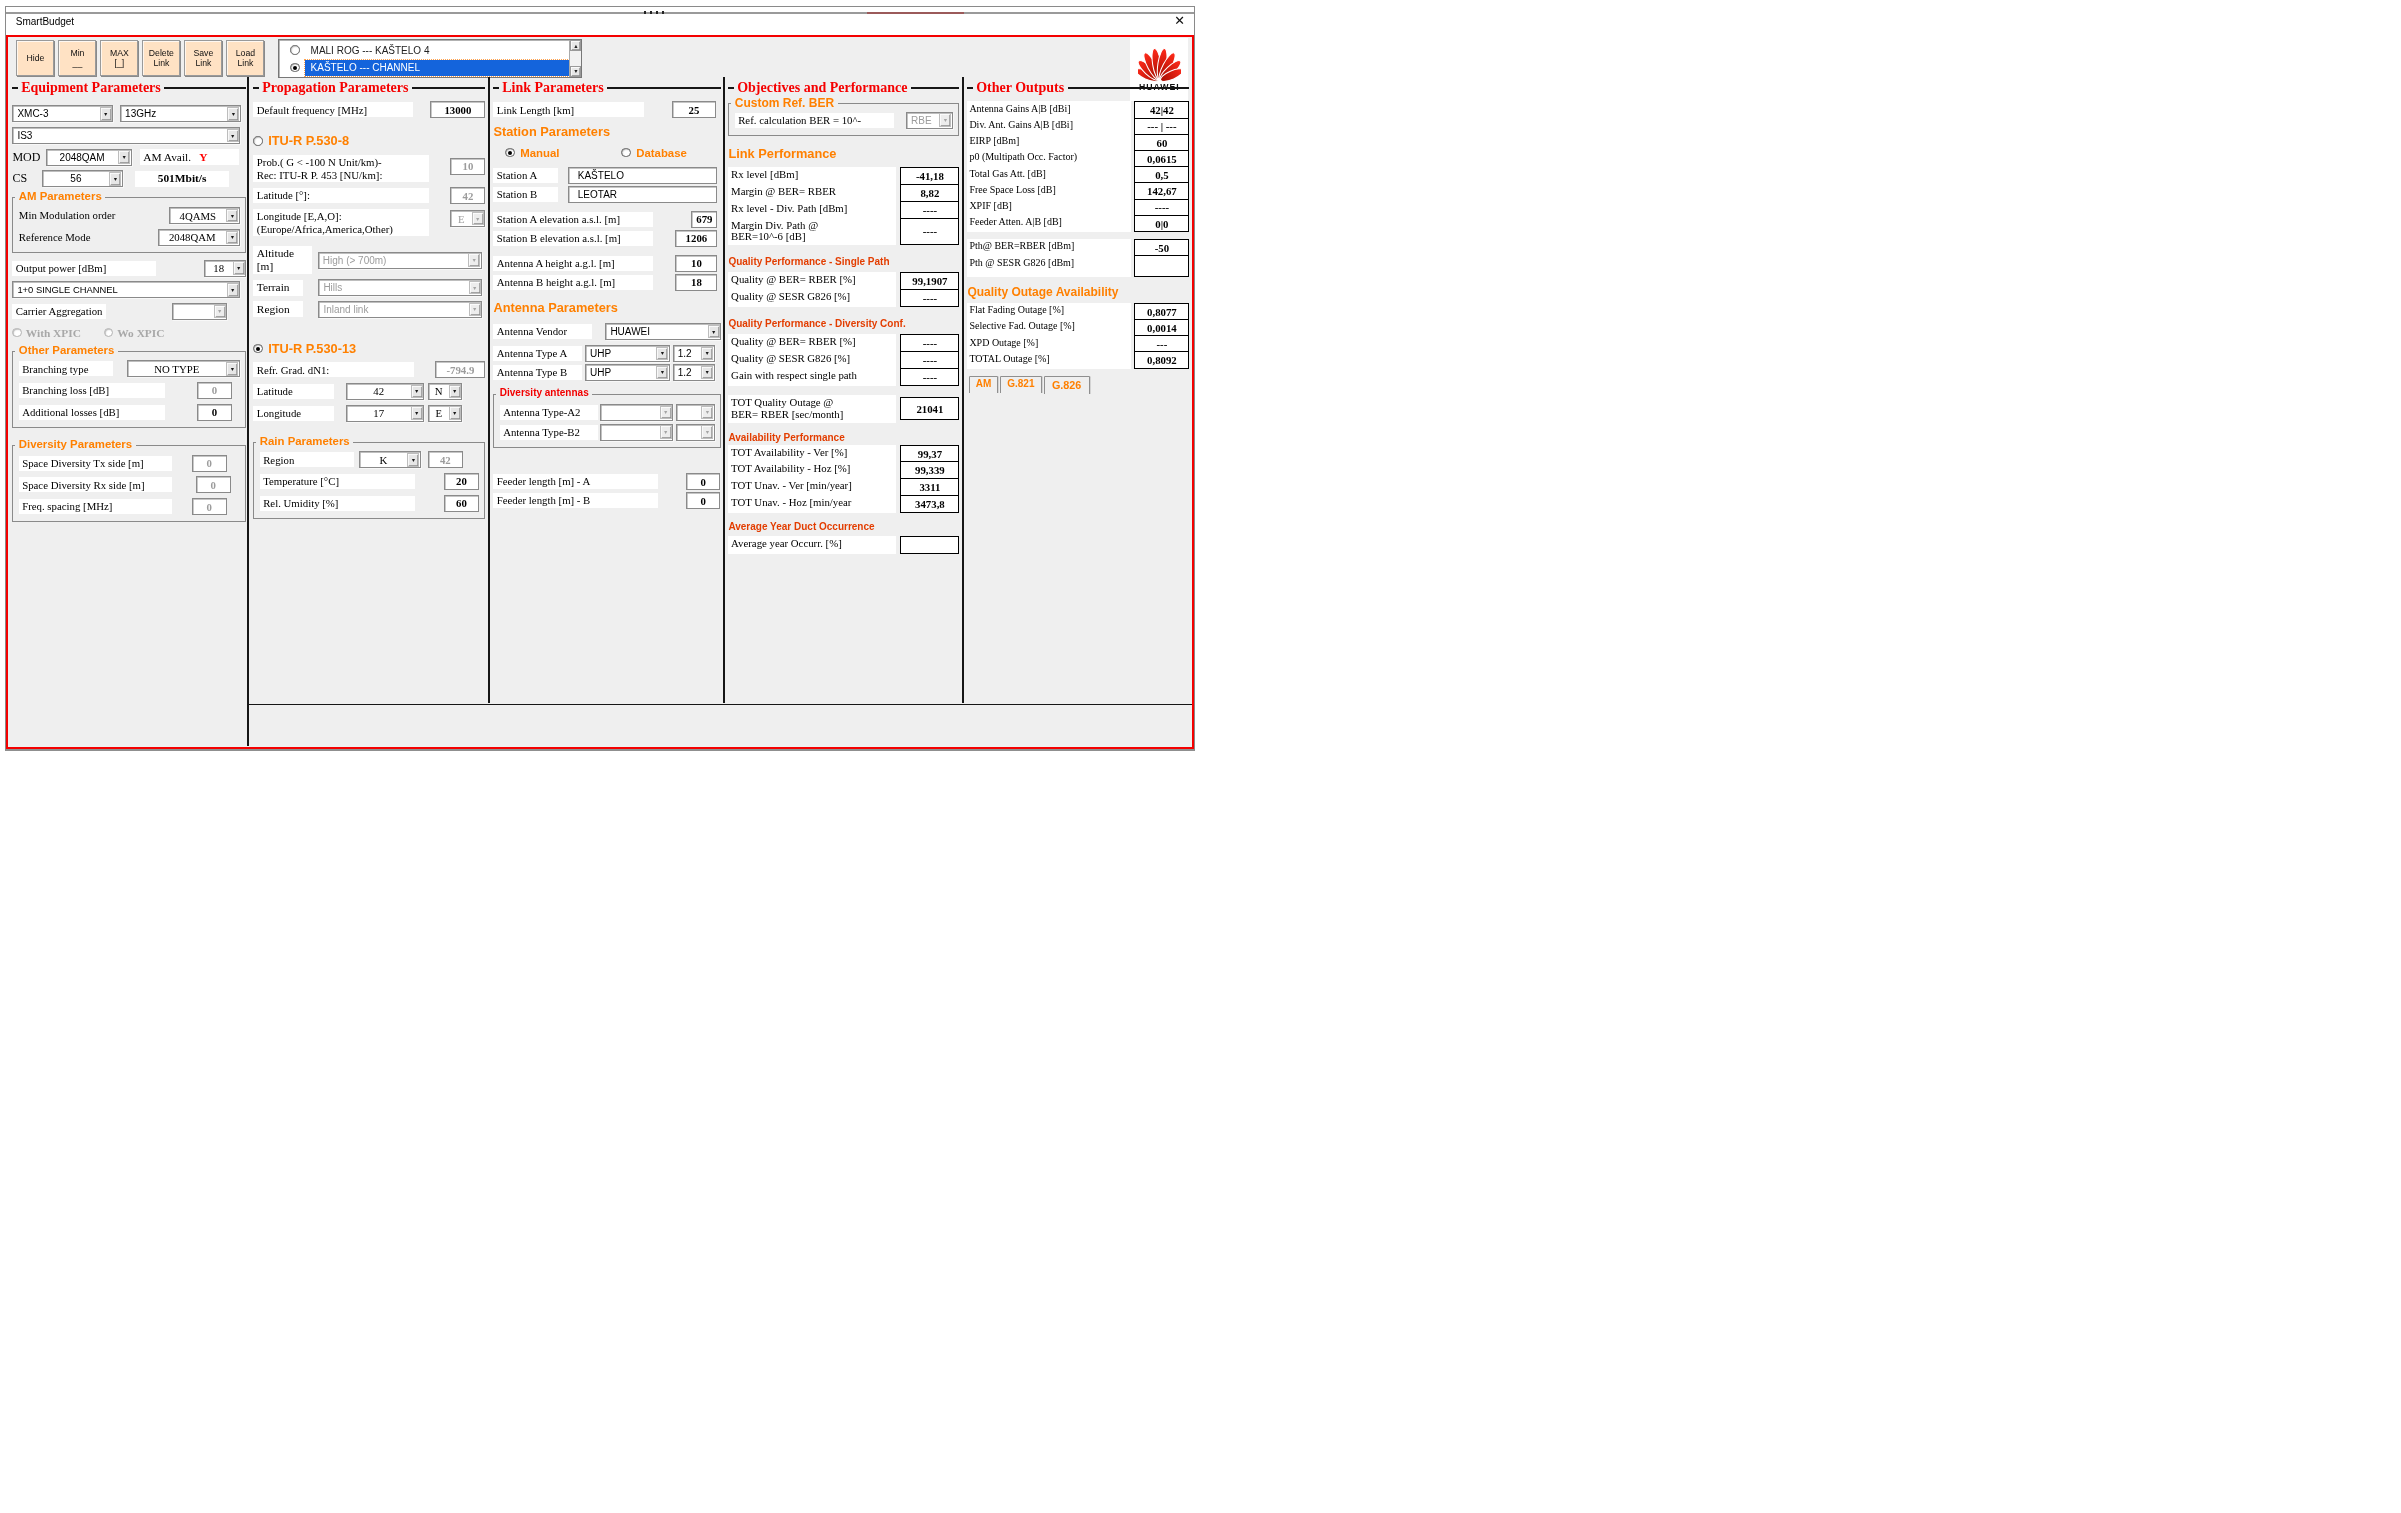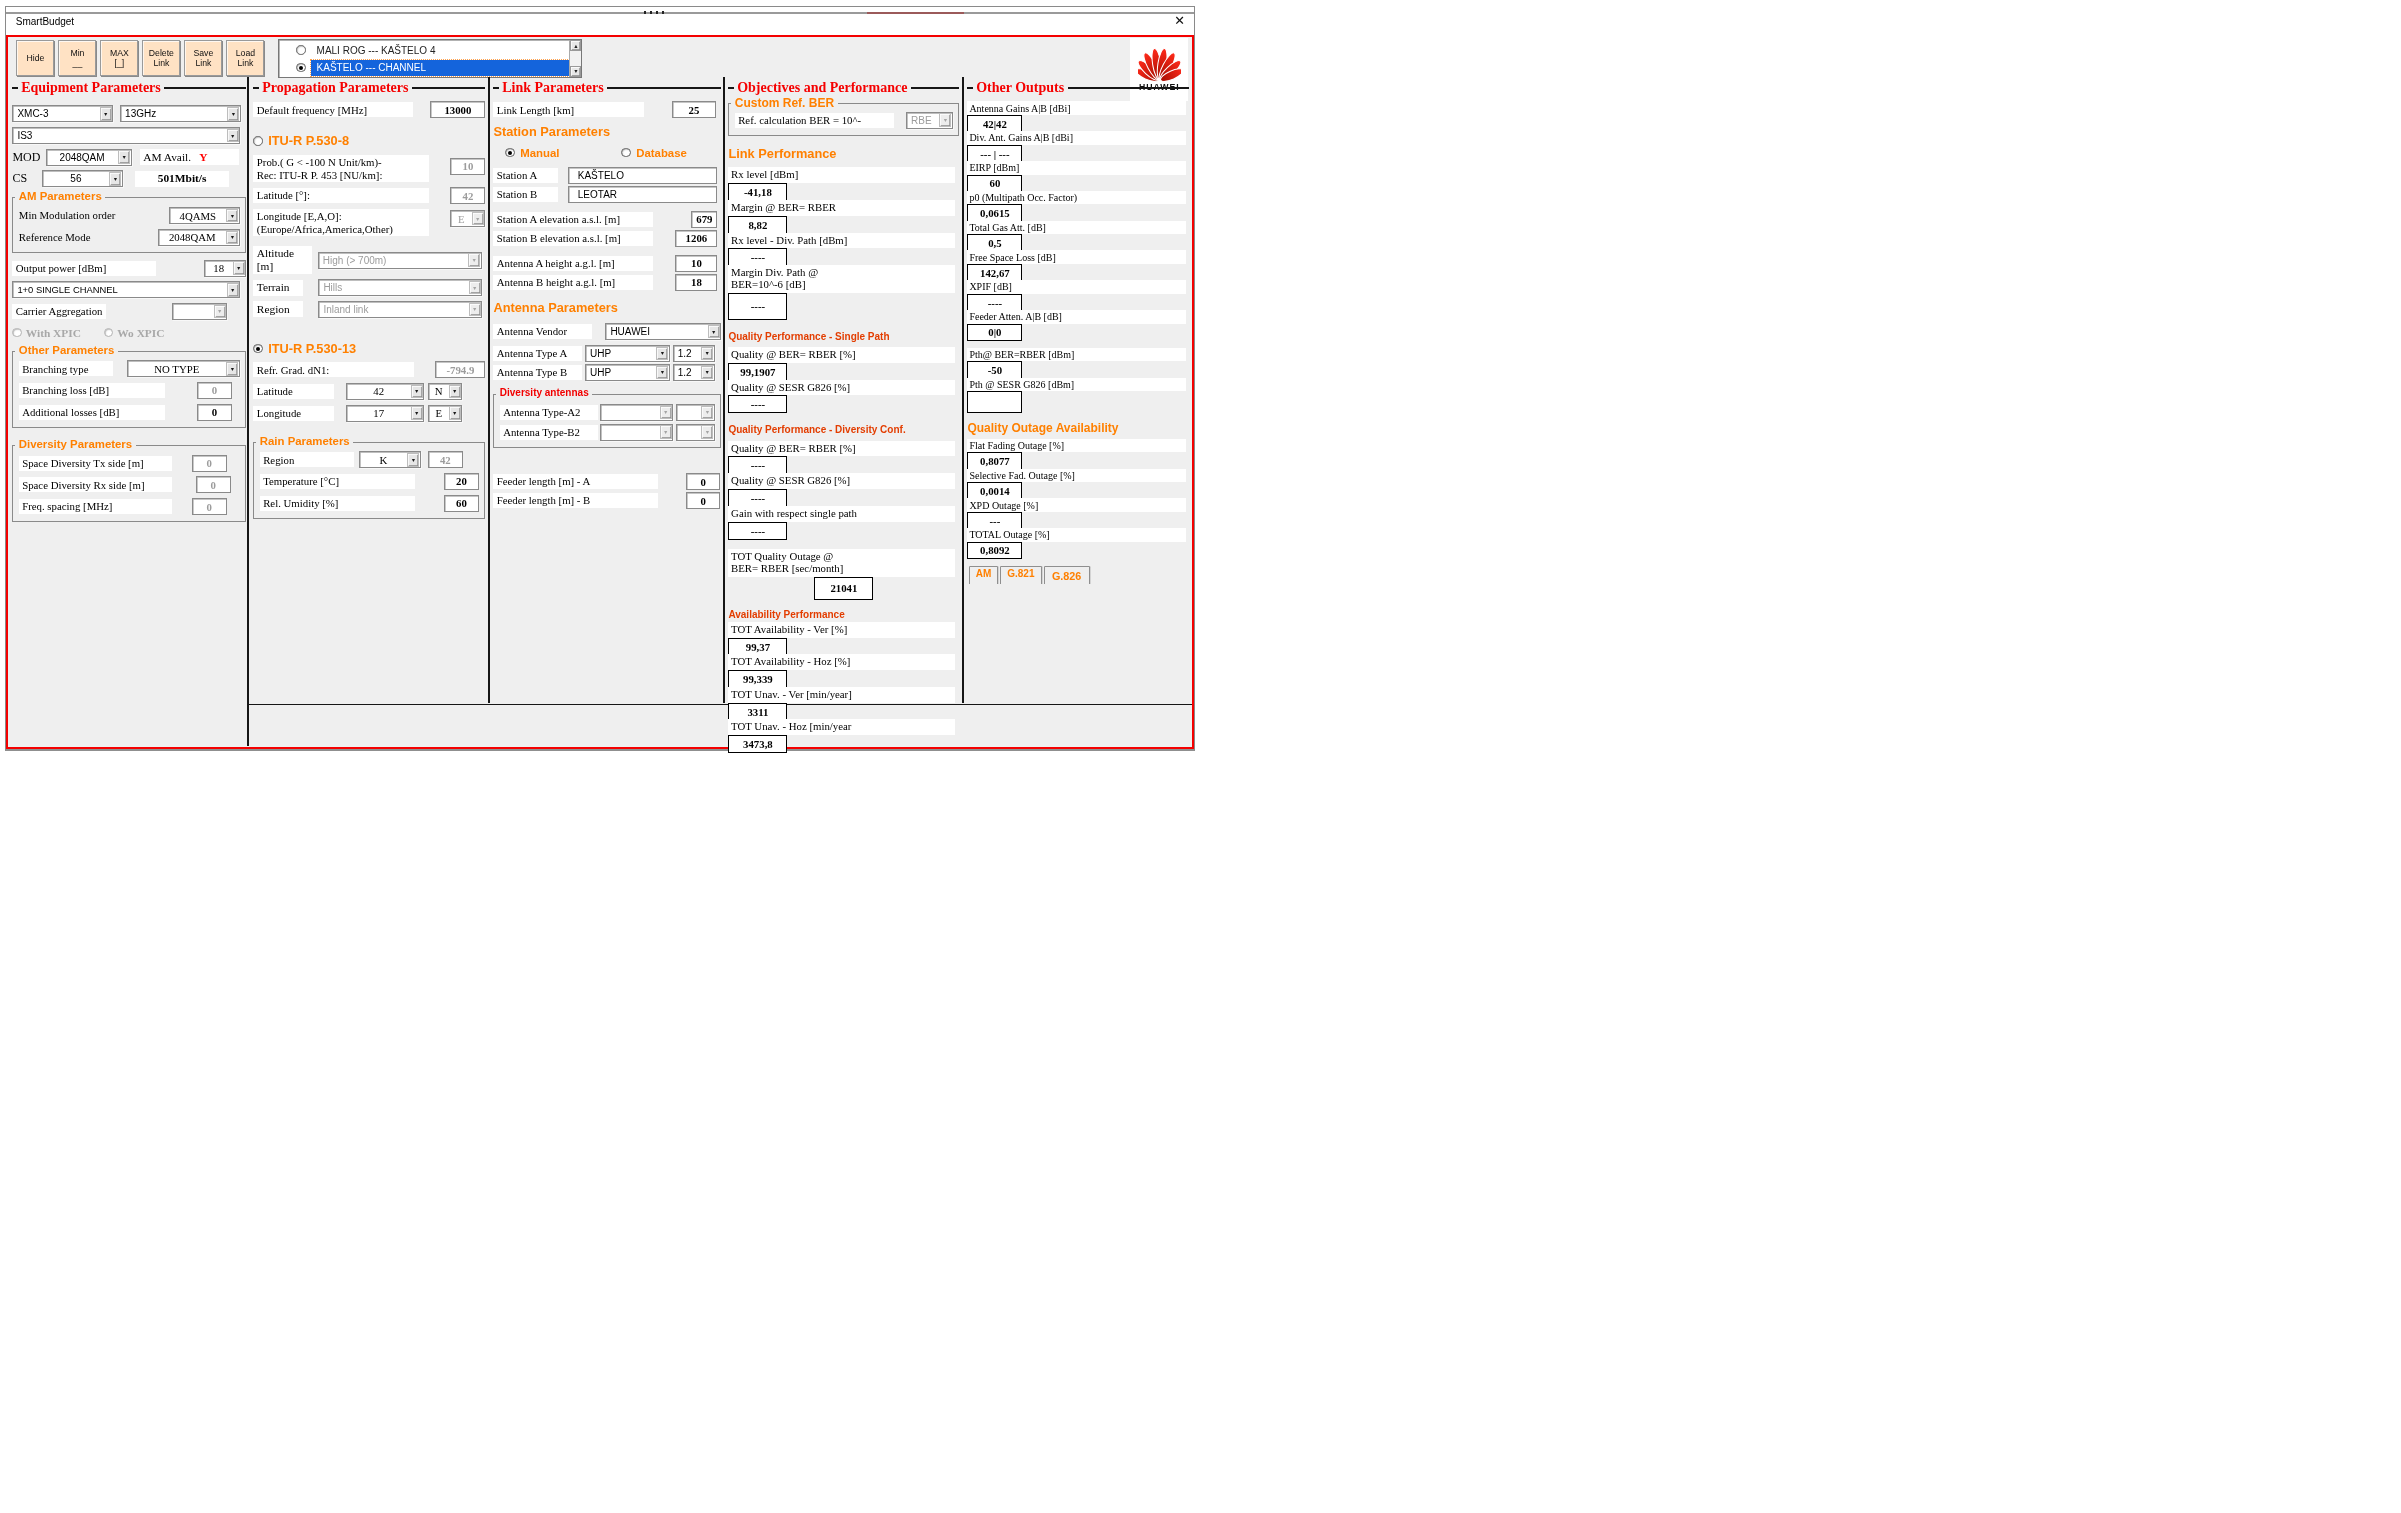--- a/index.html
+++ b/index.html
@@ -20,21 +20,21 @@
 
   
   .toolbar { position:absolute; left:8px; top:3.4px; display:flex; gap:4px; }
   .tbtn { width:38px; height:36px; background:#ffe2c4; border:0.7px solid #9a9a9a;
           box-shadow:1px 1px 0 #8a8a8a, inset 0.7px 0.7px 0 #fff;
           display:flex; flex-direction:column; align-items:center; justify-content:center;
           font:8.7px "Liberation Sans", sans-serif; color:#111; line-height:1.25; }
   .linklist { position:absolute; left:270px; top:2px; width:304px; height:39px; background:#fff;
               border:0.7px solid #777; box-shadow:inset 0.7px 0.7px 0 #999; display:flex; }
   .items { flex:1; padding-top:1.3px; }
-  .litem { height:17.5px; display:flex; align-items:center; padding-left:17px; font:10px "Liberation Sans", sans-serif; }
+  .litem { height:17.5px; display:flex; align-items:center; padding-left:11px; font:10px "Liberation Sans", sans-serif; }
   .litxt { flex:1; height:16px; display:flex; align-items:center; padding-left:5.4px; margin:0 0.7px 0 5.4px; color:#222; }
   .litem.sel .litxt { background:#1464dc; color:#fff; outline:0.7px dotted #ffa24d; outline-offset:-0.7px; }
   .vscroll { width:12px; border-left:0.7px solid #aaa; background:#f1f1f1; display:flex; flex-direction:column; justify-content:space-between; }
   .varrow { height:11.4px; background:#e7e7e7; border:0.7px solid #999; box-shadow:inset 0.7px 0.7px 0 #fff, inset -0.7px -0.7px 0 #8a8a8a;
             font-size:5.4px; display:flex; align-items:center; justify-content:center; color:#222; }
 
   
   .logo { position:absolute; right:4px; top:1.3px; width:58px; height:63px; background:#fff;
           display:flex; flex-direction:column; align-items:center; justify-content:center; }
   .brand { font:bold 8.7px "Liberation Sans", sans-serif; letter-spacing:1px; color:#111; margin-top:0; }
@@ -86,21 +86,21 @@
 
   .out { background:#fff; border:1.3px solid #000; height:18px; display:flex; align-items:center; justify-content:center;
          font:bold 10.8px "Liberation Serif", serif; }
 
   .rad { width:9.4px; height:9.4px; border-radius:50%; background:#fff; border:0.7px solid #5f5f5f;
          box-shadow:inset 0.7px 0.7px 1.3px #b5b5b5; flex:none; position:relative; }
   .rad.on::after { content:""; position:absolute; left:2px; top:2px; width:4px; height:4px; border-radius:50%; background:#000; }
   .rad.dis { border-color:#b2b2b2; }
   .xl { font:bold 11.4px "Liberation Serif", serif; color:#a8a8a8; }
 
-  .orow { display:flex; align-items:stretch; margin-bottom:-1.3px;flex-direction:column; }
+  .orow { display:flex; align-items:stretch; margin-bottom:-1.3px; }
   .orow .olbl { flex:1; background:#fff; font-size:10.8px; padding:2px 2.7px; margin-right:4px; line-height:1.1; }
   .orow .out { width:59px; flex:none; }
   .o5 .olbl { font-size:10px; padding:1.3px 2px; margin-right:3.4px; }
   .o5 .out { width:55px; height:17.5px; }
   .gap { height:8px; }
 
   .tabs { display:flex; margin:8px 0 0 1.3px; position:relative; z-index:2; }
   .tab { background:#efefef; border:0.7px solid #8f8f8f; border-bottom:none; margin-right:2px;
          padding:1.3px 6px 1.3px; font:bold 10px "Liberation Sans", sans-serif; color:#ff8000; border-radius:1.3px 1.3px 0 0;
          box-shadow:0.7px 0 0 #c9c9c9; }

